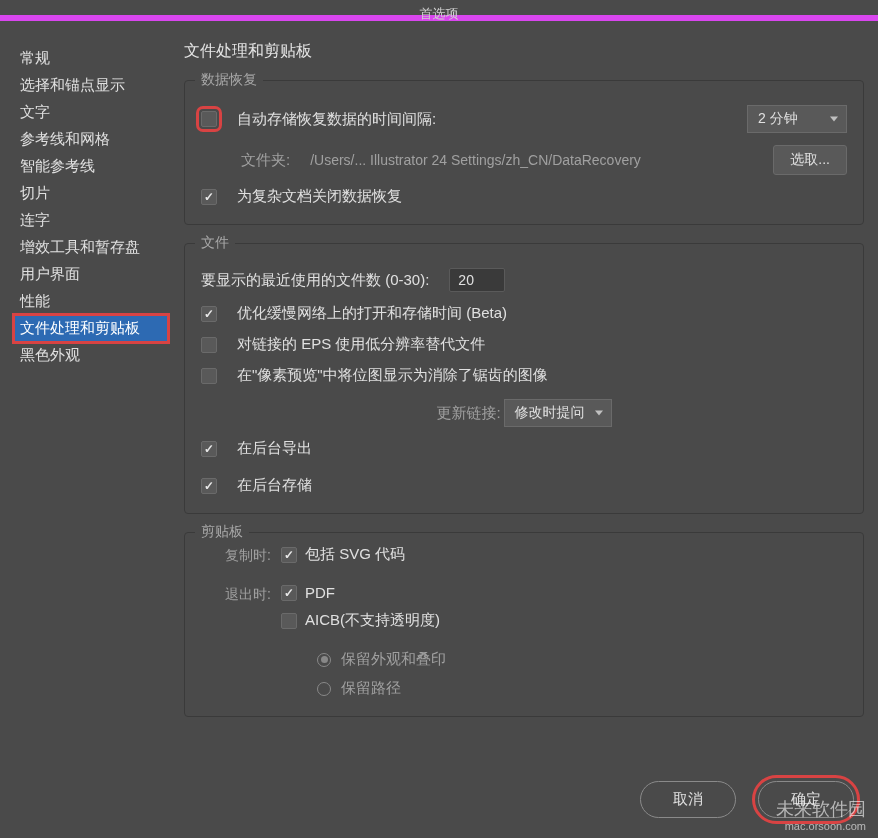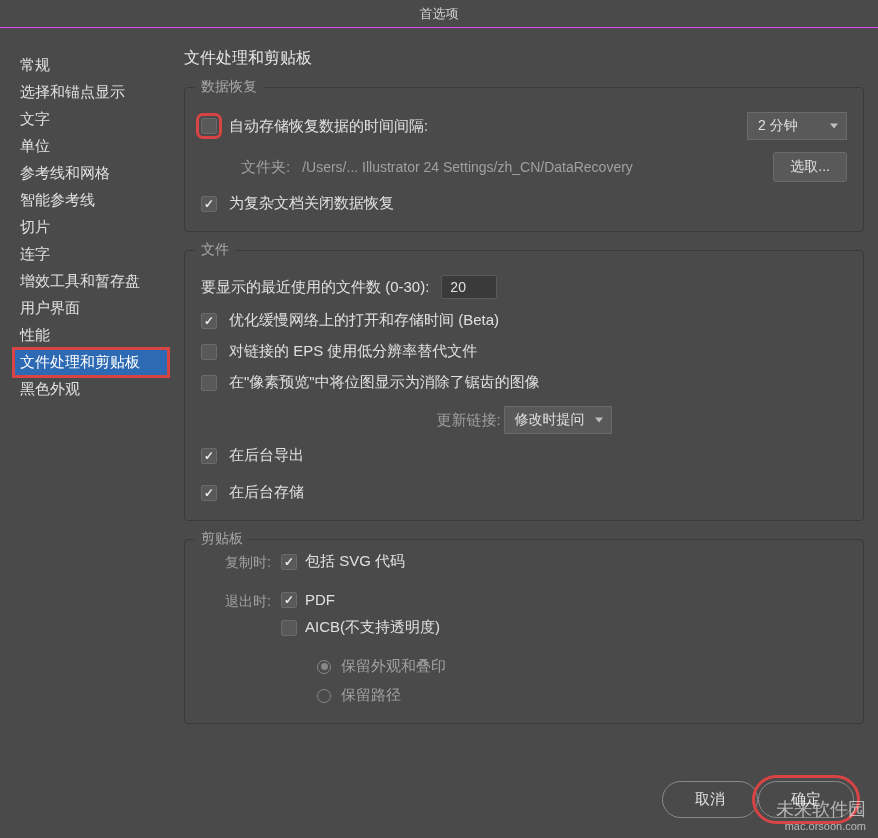--- a/index.html
+++ b/index.html
@@ -11,23 +11,23 @@
     body {
       width: 878px;
       height: 838px;
       background: #4a4a4a;
       color: #c8c8c8;
       font-size: 14px;
       overflow: hidden;
       position: relative;
     }
     .title-bar {
-      height: 28px;
+      height: 21px;
       background: #4a4a4a;
-      border-bottom: 1px solid #d946ef;
+      border-bottom: 6px solid #d946ef;
       text-align: center;
       line-height: 28px;
       color: #d0d0d0;
       font-size: 13px;
     }
     .main-container {
       display: flex;
       padding: 14px;
       gap: 16px;
       height: calc(100% - 28px - 60px);
@@ -74,21 +74,21 @@
       left: 10px;
       background: #4a4a4a;
       padding: 0 6px;
       color: #a8a8a8;
       font-size: 14px;
     }
     .row {
       display: flex;
       align-items: center;
       margin-top: 12px;
-      gap: 12px;
+      gap: 20px;
     }
     .row:first-of-type {
       margin-top: 8px;
     }
     .checkbox {
       width: 16px;
       height: 16px;
       background: #595959;
       border: 1px solid #6a6a6a;
       border-radius: 2px;
@@ -200,20 +200,21 @@
       align-items: center;
       gap: 8px;
       margin-left: 116px;
       margin-top: 10px;
     }
     .footer {
       position: absolute;
       bottom: 20px;
       right: 24px;
       display: flex;
+      gap: 22px;
     }
     .watermark {
       position: absolute;
       bottom: 6px;
       right: 12px;
       color: rgba(255,255,255,0.6);
       font-size: 18px;
       font-weight: 300;
       pointer-events: none;
       text-align: right;
@@ -251,21 +252,20 @@
 </head>
 <body>
 
 <div class="title-bar">首选项</div>
 
 <div class="main-container">
   <div class="sidebar">
     <div class="sidebar-item">常规</div>
     <div class="sidebar-item">选择和锚点显示</div>
     <div class="sidebar-item">文字</div>
-    <div class="sidebar-item">单位</div>
     <div class="sidebar-item">参考线和网格</div>
     <div class="sidebar-item">智能参考线</div>
     <div class="sidebar-item">切片</div>
     <div class="sidebar-item">连字</div>
     <div class="sidebar-item">增效工具和暂存盘</div>
     <div class="sidebar-item">用户界面</div>
     <div class="sidebar-item">性能</div>
     <div class="sidebar-item selected highlighted">文件处理和剪贴板</div>
     <div class="sidebar-item">黑色外观</div>
   </div>

